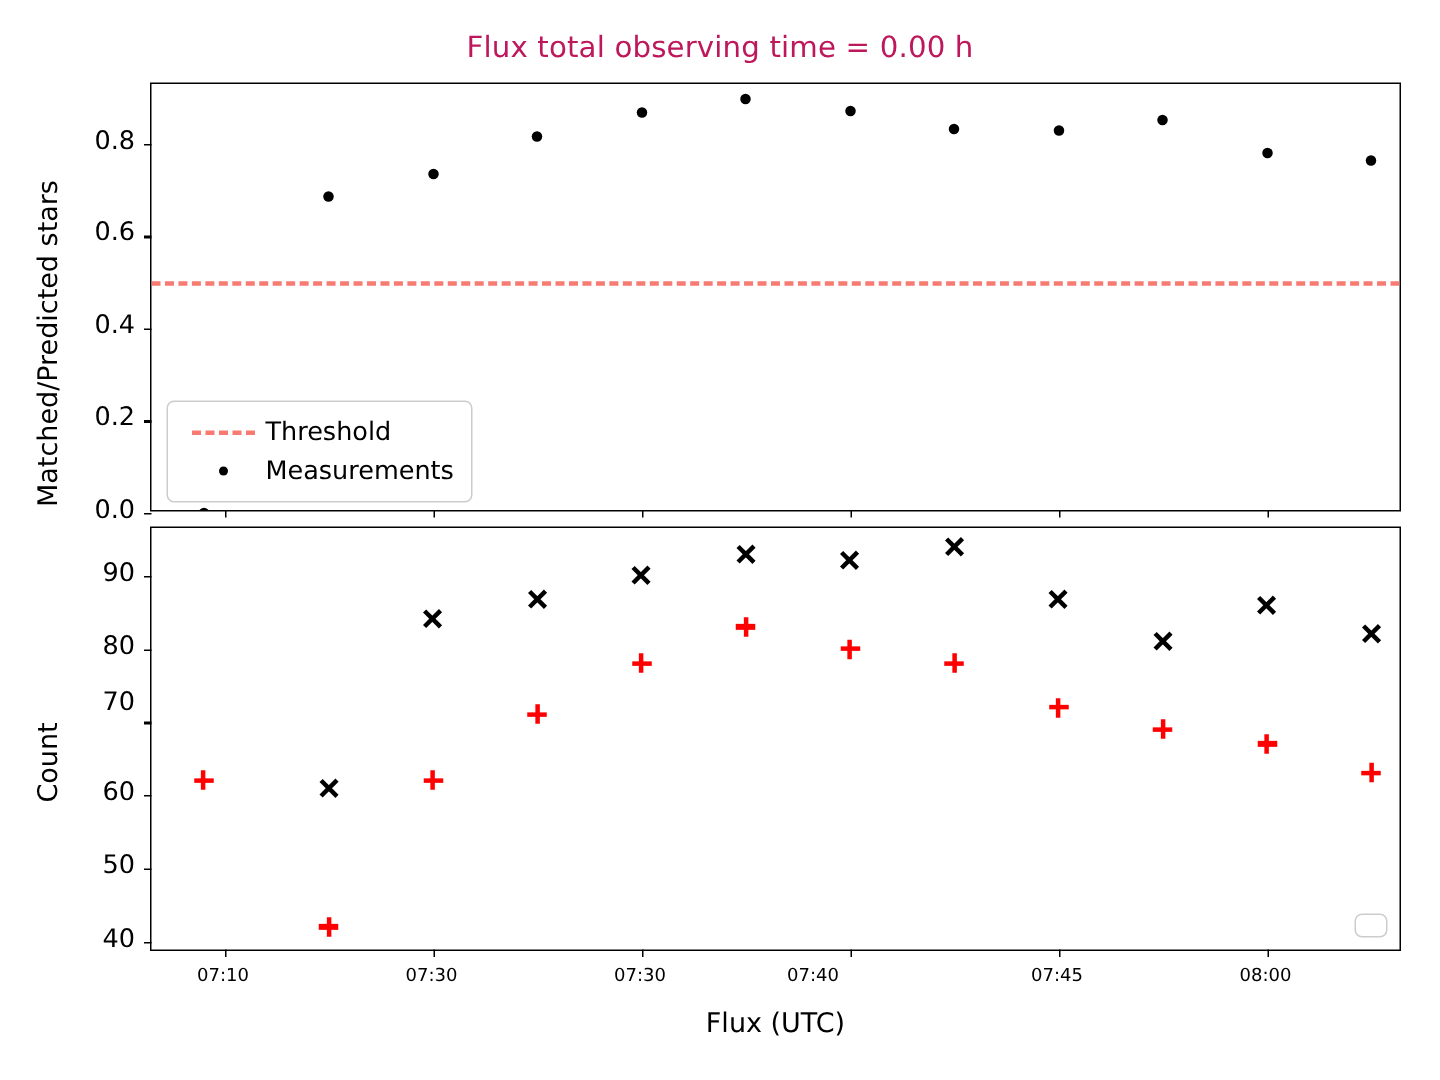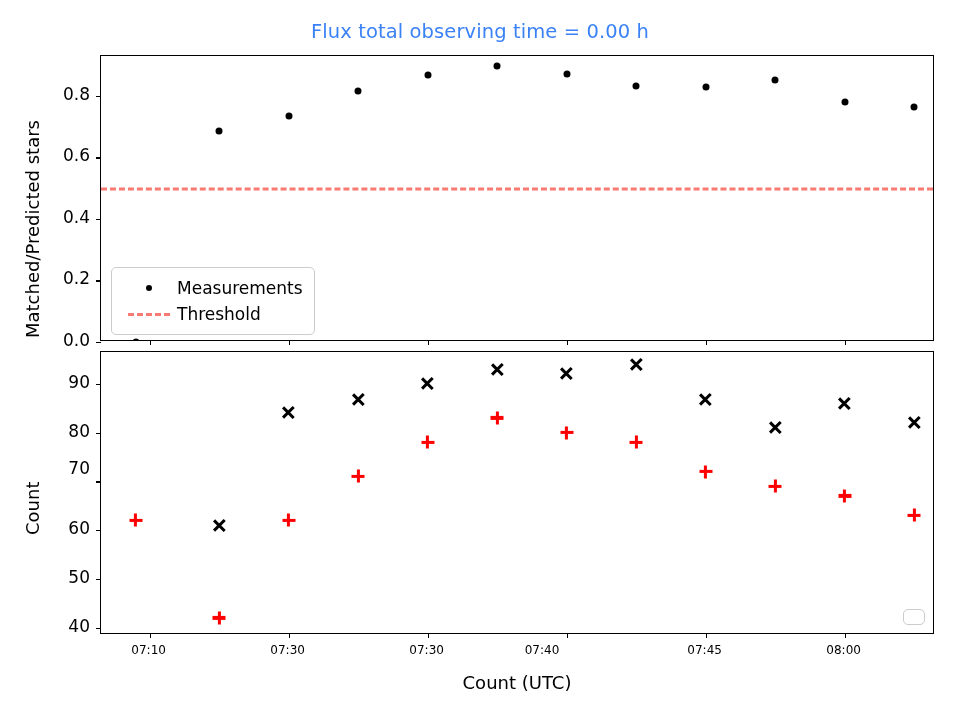--- a/index.html
+++ b/index.html
@@ -1,21 +1,21 @@
 <!DOCTYPE html>
 <html><head>
 <meta charset="utf-8">
 <style>
   html,body{margin:0;padding:0;background:#ffffff;}
   body{width:960px;height:720px;font-family:"DejaVu Sans",sans-serif;color:#000;overflow:hidden;}
   .figure{position:relative;width:960px;height:720px;background:#ffffff;}
 
   .fig-title{
     position:absolute;left:0;top:20px;width:960px;text-align:center;
-    font-size:19.5px;color:#3b82f6;letter-spacing:.1px;
+    font-size:19.5px;color:#be185d;letter-spacing:.1px;
   }
 
   
   .axes{position:absolute;box-sizing:border-box;border:1.3px solid #000;background:#fff;}
   #axes-top{left:100px;top:55px;width:834px;height:286px;}
   #axes-bottom{left:100px;top:351px;width:834px;height:283px;}
 
   .plotarea{position:absolute;left:0;top:0;width:100%;height:100%;overflow:hidden;}
 
   
@@ -88,29 +88,29 @@
         <div class="dot" style="left: 465.65px; top: 17.8366px;"></div>
         <div class="dot" style="left: 535.15px; top: 30.1376px;"></div>
         <div class="dot" style="left: 604.65px; top: 30.7527px;"></div>
         <div class="dot" style="left: 674.15px; top: 23.9871px;"></div>
         <div class="dot" style="left: 743.65px; top: 45.514px;"></div>
         <div class="dot" style="left: 813.15px; top: 50.7419px;"></div>
       </div>
     <div class="legend" id="legend-top">
       <div class="legend-row">
         <span class="legend-key">
+            <span class="key-dash"></span>
+          </span>
+        <span class="legend-label">Threshold</span>
+      </div>
+      <div class="legend-row">
+        <span class="legend-key">
             <span class="key-dot"></span>
           </span>
         <span class="legend-label">Measurements</span>
-      </div>
-      <div class="legend-row">
-        <span class="legend-key">
-            <span class="key-dash"></span>
-          </span>
-        <span class="legend-label">Threshold</span>
       </div>
     </div>
   <div class="ytick" style="top: 286px;"></div>
       <div class="ytick" style="top: 224.495px;"></div>
       <div class="ytick" style="top: 162.989px;"></div>
       <div class="ytick" style="top: 101.484px;"></div>
       <div class="ytick" style="top: 39.9785px;"></div>
       <div class="xtick" style="left: 48.65px;"></div>
       <div class="xtick" style="left: 187.65px;"></div>
       <div class="xtick" style="left: 326.65px;"></div>
@@ -176,15 +176,15 @@
       <div class="yticklabel" style="top: 420.509px; right: 870px;">80</div>
       <div class="yticklabel" style="top: 371.716px; right: 870px;">90</div>
       <div class="xticklabel" style="left: 98.65px; width: 100px; top: 643px;">07:10</div>
       <div class="xticklabel" style="left: 237.65px; width: 100px; top: 643px;">07:30</div>
       <div class="xticklabel" style="left: 376.65px; width: 100px; top: 643px;">07:30</div>
       <div class="xticklabel" style="left: 492px; width: 100px; top: 643px;">07:40</div>
       <div class="xticklabel" style="left: 654.65px; width: 100px; top: 643px;">07:45</div>
       <div class="xticklabel" style="left: 793.65px; width: 100px; top: 643px;">08:00</div>
     </div>
   <div class="ylabel" id="ylabel-bottom">Count</div>
-  <div id="xlabel">Count (UTC)</div>
+  <div id="xlabel">Flux (UTC)</div>
 
 </div>
 
 </body></html>

